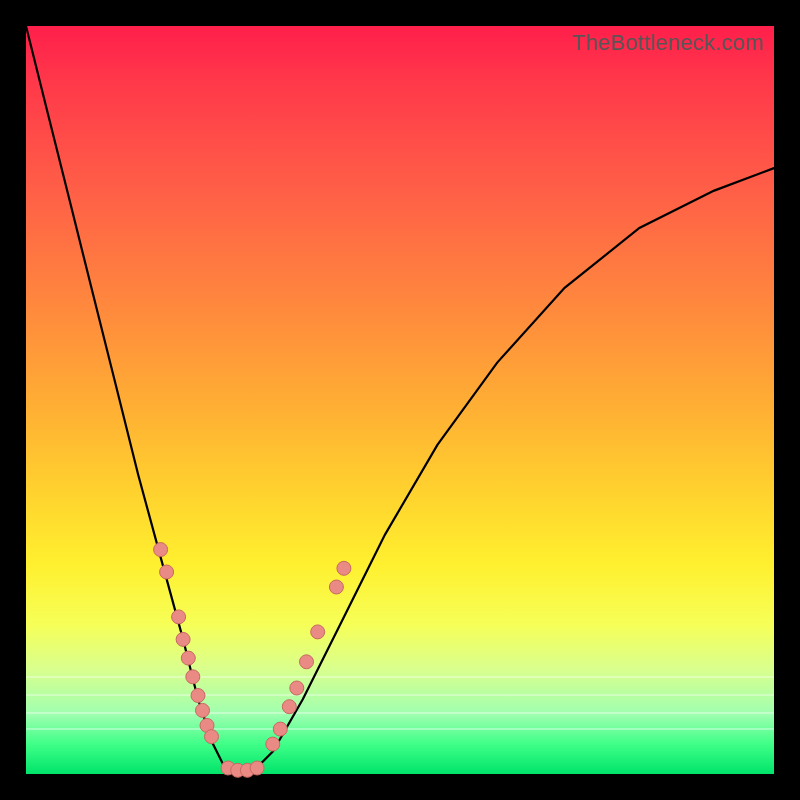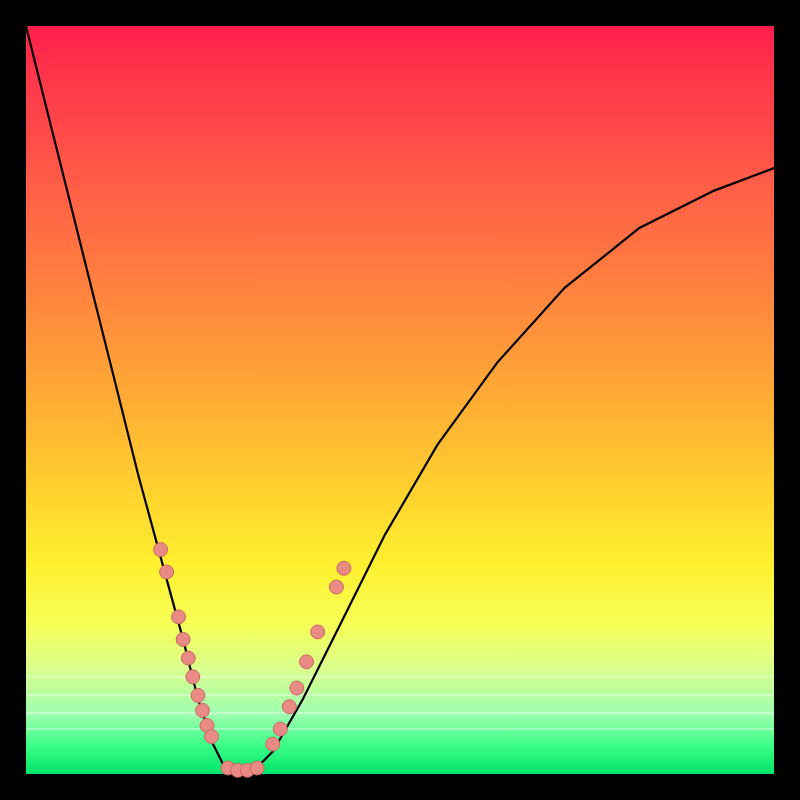--- a/index.html
+++ b/index.html
@@ -63,20 +63,21 @@
     height: 2px;
     opacity: 0.35;
   }
 </style>
 </head>
 <body>
 
 <div class="frame">
   <div class="plot">
 
+    <div class="watermark">TheBottleneck.com</div>
 
     <div class="stripe" style="bottom:96px;background:#ffffff"></div>
     <div class="stripe" style="bottom:78px;background:#ffffff"></div>
     <div class="stripe" style="bottom:60px;background:#ffffff"></div>
     <div class="stripe" style="bottom:44px;background:#ffffff"></div>
 
     <svg class="curve" viewBox="0 0 748 748">
       <path id="curve-path" fill="none" stroke="#000" stroke-width="2.2" stroke-linecap="round" d="M0.0 0.0 L22.4 89.8 L44.9 179.5 L67.3 269.3 L89.8 359.0 L112.2 448.8 L134.6 531.1 L157.1 613.4 L172.0 673.2 L187.0 718.1 L198.2 740.5 L209.4 748.0 L224.4 748.0 L246.8 725.6 L276.8 673.2 L314.2 598.4 L359.0 508.6 L411.4 418.9 L471.2 336.6 L538.6 261.8 L613.4 202.0 L688.2 164.6 L748.0 142.1"></path>
       <g id="dots-left">
           <circle cx="134.6" cy="523.6" r="7" fill="#e98b84" stroke="#c86862" stroke-width="1"></circle>

